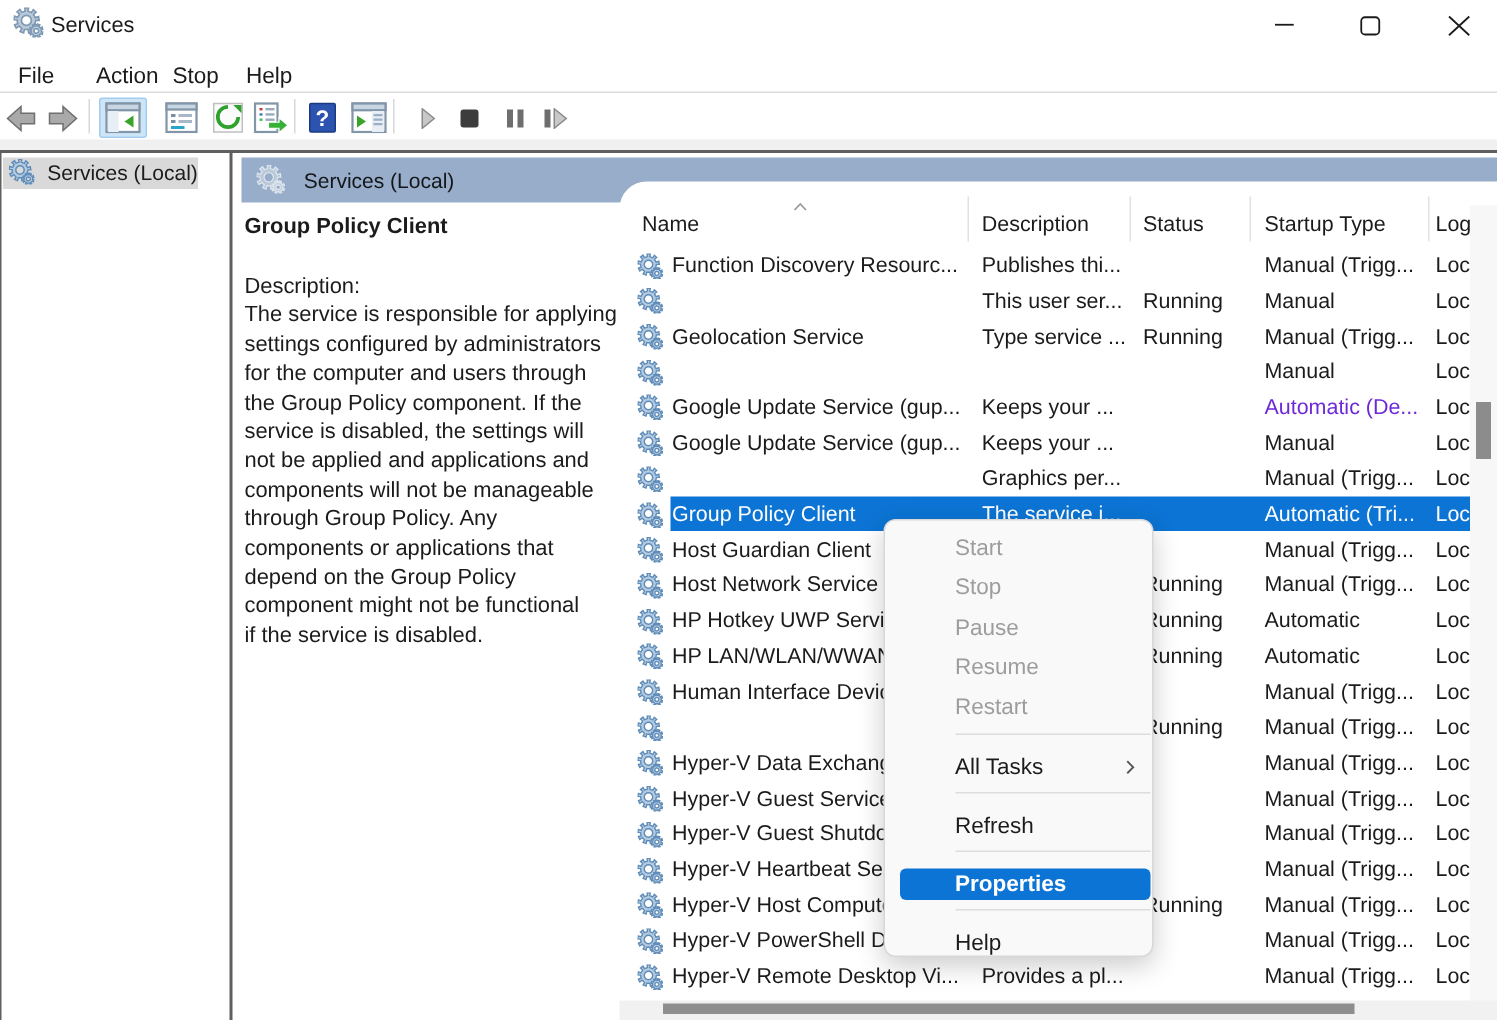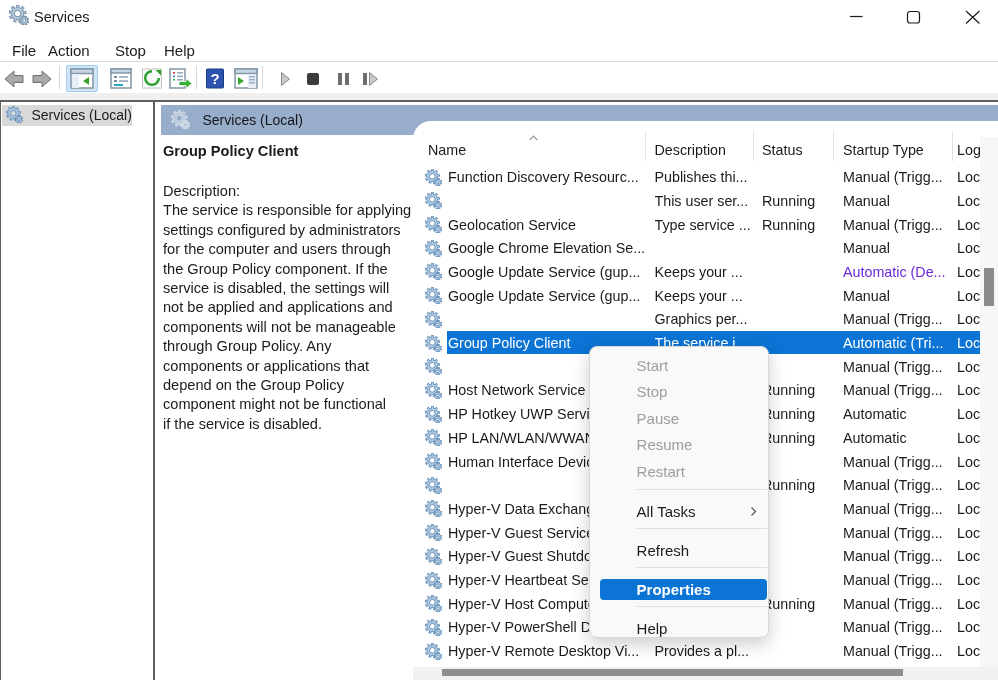--- a/index.html
+++ b/index.html
@@ -12,21 +12,21 @@
     <path d="M19.71,16.51 L19.17,17.92 L18.13,17.32 L17.08,18.43 L17.74,19.43 L16.36,20.05 L16.06,18.89 L14.52,18.93 L14.29,20.11 L12.88,19.57 L13.48,18.53 L12.37,17.48 L11.37,18.14 L10.75,16.76 L11.91,16.46 L11.87,14.92 L10.69,14.69 L11.23,13.28 L12.27,13.88 L13.32,12.77 L12.66,11.77 L14.04,11.15 L14.34,12.31 L15.88,12.27 L16.11,11.09 L17.52,11.63 L16.92,12.67 L18.03,13.72 L19.03,13.06 L19.65,14.44 L18.49,14.74 L18.53,16.28 Z M16.80,15.60 A1.60,1.60 0 1 0 13.60,15.60 A1.60,1.60 0 1 0 16.80,15.60 Z" fill="#c6d4e2" stroke="#7e99b4" stroke-width="1.1" fill-rule="evenodd"></path>
   </svg>
 <div class="abs" style="left:34px;top:8.5px;font-size:14.5px">Services</div>
 <svg class="abs" style="left:846px;top:6px" width="140" height="24" viewBox="0 0 140 24">
   <line x1="4" y1="10.5" x2="16.5" y2="10.5" stroke="#1b1b1b" stroke-width="1.2"></line>
   <rect x="61.5" y="5.5" width="12" height="11.5" rx="2.5" fill="none" stroke="#1b1b1b" stroke-width="1.2"></rect>
   <path d="M120 5 L133.5 17.5 M133.5 5 L120 17.5" stroke="#1b1b1b" stroke-width="1.2"></path>
 </svg>
 
 <div class="abs" style="left:12px;top:42px">File</div>
-<div class="abs" style="left:48px;top:42px">Action</div>
+<div class="abs" style="left:64px;top:42px">Action</div>
 <div class="abs" style="left:115px;top:42px">Stop</div>
 <div class="abs" style="left:164px;top:42px">Help</div>
 <div class="abs" style="left:0;top:61px;width:998px;height:1px;background:#dcdcdc"></div>
 
 <svg class="abs" style="left:4px;top:70px" width="21" height="18" viewBox="0 0 21 18">
  <path d="M10 1 L10 5.5 L19 5.5 L19 12.5 L10 12.5 L10 17 L1 9 Z" fill="#a9a9a9" stroke="#6e6e6e" stroke-width="1"></path>
 </svg>
 <svg class="abs" style="left:31px;top:70px" width="21" height="18" viewBox="0 0 21 18">
  <path d="M11 1 L11 5.5 L2 5.5 L2 12.5 L11 12.5 L11 17 L20 9 Z" fill="#a9a9a9" stroke="#6e6e6e" stroke-width="1"></path>
 </svg>
@@ -153,21 +153,20 @@
       <div style="position:absolute;left:241.5px;top:0;width:100px;height:24px;overflow:hidden;line-height:24px;color:#1b1b1b">Type service ...</div>
       <div style="position:absolute;left:349px;top:0;width:68px;height:24px;overflow:hidden;line-height:24px;color:#1b1b1b">Running</div>
       <div style="position:absolute;left:430px;top:0;width:110px;height:24px;overflow:hidden;line-height:24px;color:#1b1b1b">Manual (Trigg...</div>
       <div style="position:absolute;left:544px;top:0;width:23px;height:24px;overflow:hidden;line-height:24px;color:#1b1b1b">Local Syst</div>
     </div>
 <div style="position:absolute;left:413px;top:236.2px;width:585px;height:23.7px">
       <svg style="position:absolute;left:12px;top:3.5px;opacity:1.0" width="17" height="17" viewBox="0 0 20 20">
         <path d="M16.72,6.09 L17.10,8.54 L14.80,8.56 L14.32,11.00 L16.44,11.90 L15.15,14.02 L13.38,12.55 L11.43,14.11 L12.48,16.16 L10.13,16.96 L9.72,14.70 L7.23,14.65 L6.72,16.89 L4.40,15.99 L5.54,13.99 L3.66,12.35 L1.83,13.74 L0.63,11.56 L2.79,10.76 L2.41,8.30 L0.11,8.18 L0.59,5.75 L2.76,6.52 L4.05,4.39 L2.36,2.82 L4.30,1.27 L5.46,3.25 L7.82,2.45 L7.54,0.17 L10.02,0.22 L9.64,2.49 L11.96,3.39 L13.21,1.46 L15.07,3.09 L13.32,4.58 L14.52,6.77 Z M11.90,8.60 A3.30,3.30 0 1 0 5.30,8.60 A3.30,3.30 0 1 0 11.90,8.60 Z" fill="#b3cbe1" stroke="#5f8cb8" stroke-width="1.1" fill-rule="evenodd"></path>
         <path d="M19.71,16.51 L19.17,17.92 L18.13,17.32 L17.08,18.43 L17.74,19.43 L16.36,20.05 L16.06,18.89 L14.52,18.93 L14.29,20.11 L12.88,19.57 L13.48,18.53 L12.37,17.48 L11.37,18.14 L10.75,16.76 L11.91,16.46 L11.87,14.92 L10.69,14.69 L11.23,13.28 L12.27,13.88 L13.32,12.77 L12.66,11.77 L14.04,11.15 L14.34,12.31 L15.88,12.27 L16.11,11.09 L17.52,11.63 L16.92,12.67 L18.03,13.72 L19.03,13.06 L19.65,14.44 L18.49,14.74 L18.53,16.28 Z M16.80,15.60 A1.60,1.60 0 1 0 13.60,15.60 A1.60,1.60 0 1 0 16.80,15.60 Z" fill="#c0d3e5" stroke="#5f8cb8" stroke-width="1.1" fill-rule="evenodd"></path>
       </svg>
-      <div style="position:absolute;left:35px;top:0;width:200px;height:24px;overflow:hidden;line-height:24px;color:#1b1b1b">Google Chrome Elevation Se...</div>
       <div style="position:absolute;left:241.5px;top:0;width:100px;height:24px;overflow:hidden;line-height:24px;color:#1b1b1b"></div>
       <div style="position:absolute;left:349px;top:0;width:68px;height:24px;overflow:hidden;line-height:24px;color:#1b1b1b"></div>
       <div style="position:absolute;left:430px;top:0;width:110px;height:24px;overflow:hidden;line-height:24px;color:#1b1b1b">Manual</div>
       <div style="position:absolute;left:544px;top:0;width:23px;height:24px;overflow:hidden;line-height:24px;color:#1b1b1b">Local Syst</div>
     </div>
 <div style="position:absolute;left:413px;top:259.9px;width:585px;height:23.7px">
       <svg style="position:absolute;left:12px;top:3.5px;opacity:1.0" width="17" height="17" viewBox="0 0 20 20">
         <path d="M16.72,6.09 L17.10,8.54 L14.80,8.56 L14.32,11.00 L16.44,11.90 L15.15,14.02 L13.38,12.55 L11.43,14.11 L12.48,16.16 L10.13,16.96 L9.72,14.70 L7.23,14.65 L6.72,16.89 L4.40,15.99 L5.54,13.99 L3.66,12.35 L1.83,13.74 L0.63,11.56 L2.79,10.76 L2.41,8.30 L0.11,8.18 L0.59,5.75 L2.76,6.52 L4.05,4.39 L2.36,2.82 L4.30,1.27 L5.46,3.25 L7.82,2.45 L7.54,0.17 L10.02,0.22 L9.64,2.49 L11.96,3.39 L13.21,1.46 L15.07,3.09 L13.32,4.58 L14.52,6.77 Z M11.90,8.60 A3.30,3.30 0 1 0 5.30,8.60 A3.30,3.30 0 1 0 11.90,8.60 Z" fill="#b3cbe1" stroke="#5f8cb8" stroke-width="1.1" fill-rule="evenodd"></path>
         <path d="M19.71,16.51 L19.17,17.92 L18.13,17.32 L17.08,18.43 L17.74,19.43 L16.36,20.05 L16.06,18.89 L14.52,18.93 L14.29,20.11 L12.88,19.57 L13.48,18.53 L12.37,17.48 L11.37,18.14 L10.75,16.76 L11.91,16.46 L11.87,14.92 L10.69,14.69 L11.23,13.28 L12.27,13.88 L13.32,12.77 L12.66,11.77 L14.04,11.15 L14.34,12.31 L15.88,12.27 L16.11,11.09 L17.52,11.63 L16.92,12.67 L18.03,13.72 L19.03,13.06 L19.65,14.44 L18.49,14.74 L18.53,16.28 Z M16.80,15.60 A1.60,1.60 0 1 0 13.60,15.60 A1.60,1.60 0 1 0 16.80,15.60 Z" fill="#c0d3e5" stroke="#5f8cb8" stroke-width="1.1" fill-rule="evenodd"></path>
       </svg>
@@ -208,20 +207,21 @@
       <div style="position:absolute;left:241.5px;top:0;width:100px;height:24px;overflow:hidden;line-height:24px;color:#ffffff">The service i...</div>
       <div style="position:absolute;left:349px;top:0;width:68px;height:24px;overflow:hidden;line-height:24px;color:#ffffff"></div>
       <div style="position:absolute;left:430px;top:0;width:110px;height:24px;overflow:hidden;line-height:24px;color:#ffffff">Automatic (Tri...</div>
       <div style="position:absolute;left:544px;top:0;width:23px;height:24px;overflow:hidden;line-height:24px;color:#ffffff">Local Syst</div>
     </div>
 <div style="position:absolute;left:413px;top:354.8px;width:585px;height:23.7px">
       <svg style="position:absolute;left:12px;top:3.5px;opacity:1.0" width="17" height="17" viewBox="0 0 20 20">
         <path d="M16.72,6.09 L17.10,8.54 L14.80,8.56 L14.32,11.00 L16.44,11.90 L15.15,14.02 L13.38,12.55 L11.43,14.11 L12.48,16.16 L10.13,16.96 L9.72,14.70 L7.23,14.65 L6.72,16.89 L4.40,15.99 L5.54,13.99 L3.66,12.35 L1.83,13.74 L0.63,11.56 L2.79,10.76 L2.41,8.30 L0.11,8.18 L0.59,5.75 L2.76,6.52 L4.05,4.39 L2.36,2.82 L4.30,1.27 L5.46,3.25 L7.82,2.45 L7.54,0.17 L10.02,0.22 L9.64,2.49 L11.96,3.39 L13.21,1.46 L15.07,3.09 L13.32,4.58 L14.52,6.77 Z M11.90,8.60 A3.30,3.30 0 1 0 5.30,8.60 A3.30,3.30 0 1 0 11.90,8.60 Z" fill="#b3cbe1" stroke="#5f8cb8" stroke-width="1.1" fill-rule="evenodd"></path>
         <path d="M19.71,16.51 L19.17,17.92 L18.13,17.32 L17.08,18.43 L17.74,19.43 L16.36,20.05 L16.06,18.89 L14.52,18.93 L14.29,20.11 L12.88,19.57 L13.48,18.53 L12.37,17.48 L11.37,18.14 L10.75,16.76 L11.91,16.46 L11.87,14.92 L10.69,14.69 L11.23,13.28 L12.27,13.88 L13.32,12.77 L12.66,11.77 L14.04,11.15 L14.34,12.31 L15.88,12.27 L16.11,11.09 L17.52,11.63 L16.92,12.67 L18.03,13.72 L19.03,13.06 L19.65,14.44 L18.49,14.74 L18.53,16.28 Z M16.80,15.60 A1.60,1.60 0 1 0 13.60,15.60 A1.60,1.60 0 1 0 16.80,15.60 Z" fill="#c0d3e5" stroke="#5f8cb8" stroke-width="1.1" fill-rule="evenodd"></path>
       </svg>
+      <div style="position:absolute;left:35px;top:0;width:200px;height:24px;overflow:hidden;line-height:24px;color:#1b1b1b">Host Guardian Client</div>
       <div style="position:absolute;left:241.5px;top:0;width:100px;height:24px;overflow:hidden;line-height:24px;color:#1b1b1b"></div>
       <div style="position:absolute;left:349px;top:0;width:68px;height:24px;overflow:hidden;line-height:24px;color:#1b1b1b"></div>
       <div style="position:absolute;left:430px;top:0;width:110px;height:24px;overflow:hidden;line-height:24px;color:#1b1b1b">Manual (Trigg...</div>
       <div style="position:absolute;left:544px;top:0;width:23px;height:24px;overflow:hidden;line-height:24px;color:#1b1b1b">Local Syst</div>
     </div>
 <div style="position:absolute;left:413px;top:378.4px;width:585px;height:23.7px">
       <svg style="position:absolute;left:12px;top:3.5px;opacity:1.0" width="17" height="17" viewBox="0 0 20 20">
         <path d="M16.72,6.09 L17.10,8.54 L14.80,8.56 L14.32,11.00 L16.44,11.90 L15.15,14.02 L13.38,12.55 L11.43,14.11 L12.48,16.16 L10.13,16.96 L9.72,14.70 L7.23,14.65 L6.72,16.89 L4.40,15.99 L5.54,13.99 L3.66,12.35 L1.83,13.74 L0.63,11.56 L2.79,10.76 L2.41,8.30 L0.11,8.18 L0.59,5.75 L2.76,6.52 L4.05,4.39 L2.36,2.82 L4.30,1.27 L5.46,3.25 L7.82,2.45 L7.54,0.17 L10.02,0.22 L9.64,2.49 L11.96,3.39 L13.21,1.46 L15.07,3.09 L13.32,4.58 L14.52,6.77 Z M11.90,8.60 A3.30,3.30 0 1 0 5.30,8.60 A3.30,3.30 0 1 0 11.90,8.60 Z" fill="#b3cbe1" stroke="#5f8cb8" stroke-width="1.1" fill-rule="evenodd"></path>
         <path d="M19.71,16.51 L19.17,17.92 L18.13,17.32 L17.08,18.43 L17.74,19.43 L16.36,20.05 L16.06,18.89 L14.52,18.93 L14.29,20.11 L12.88,19.57 L13.48,18.53 L12.37,17.48 L11.37,18.14 L10.75,16.76 L11.91,16.46 L11.87,14.92 L10.69,14.69 L11.23,13.28 L12.27,13.88 L13.32,12.77 L12.66,11.77 L14.04,11.15 L14.34,12.31 L15.88,12.27 L16.11,11.09 L17.52,11.63 L16.92,12.67 L18.03,13.72 L19.03,13.06 L19.65,14.44 L18.49,14.74 L18.53,16.28 Z M16.80,15.60 A1.60,1.60 0 1 0 13.60,15.60 A1.60,1.60 0 1 0 16.80,15.60 Z" fill="#c0d3e5" stroke="#5f8cb8" stroke-width="1.1" fill-rule="evenodd"></path>
       </svg>

